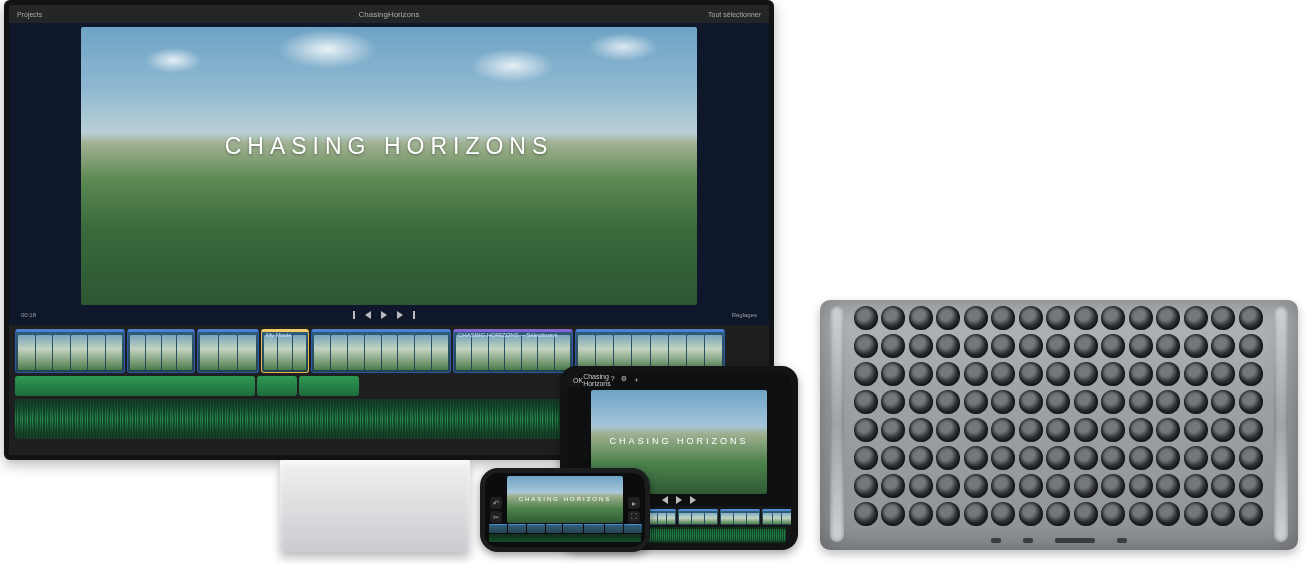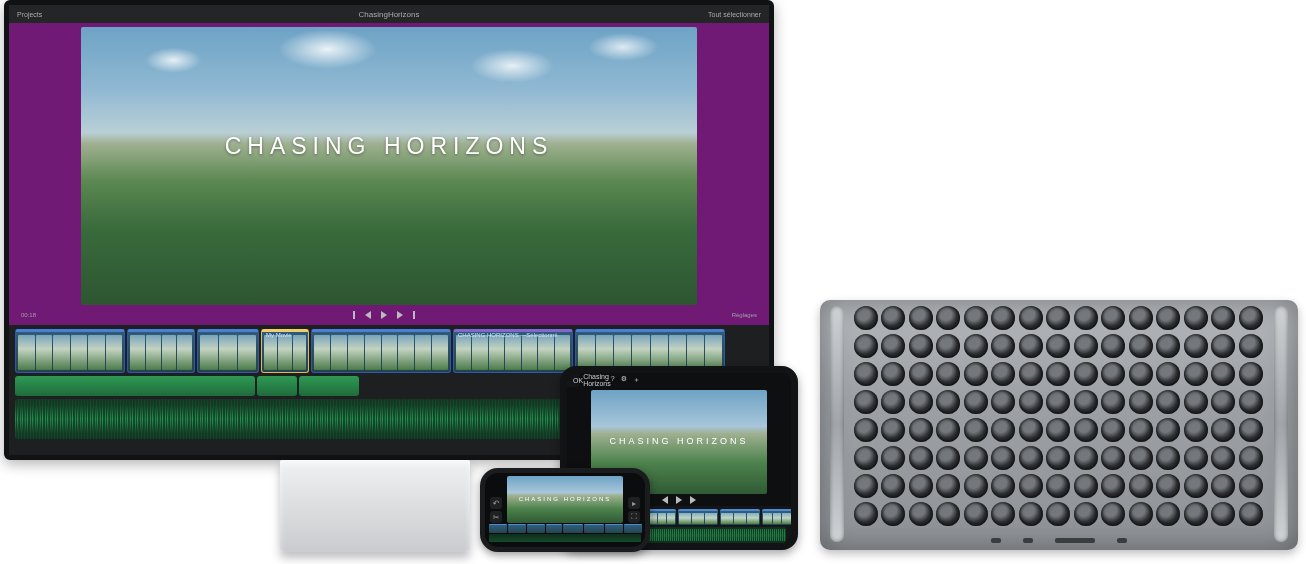--- a/index.html
+++ b/index.html
@@ -51,21 +51,21 @@
     justify-content: center; align-items: center;
   }
   .port { width: 10px; height: 5px; border-radius: 2px; background:#3a3c3f; }
   .port.wide { width: 40px; }
 
   
   .monitor {
     position: absolute;
     left: 4px; top: 0px;
     width: 770px; height: 460px;
-    background: #701a75;
+    background: #0f172a;
     border-radius: 6px;
     box-shadow: 0 4px 14px rgba(0,0,0,0.3);
     border: 5px solid #111213;
     overflow: hidden;
   }
   .stand {
     position: absolute;
     left: 280px; top: 460px;
     width: 190px; height: 92px;
     background: linear-gradient(180deg,#f0f1f2,#c9cbce);

